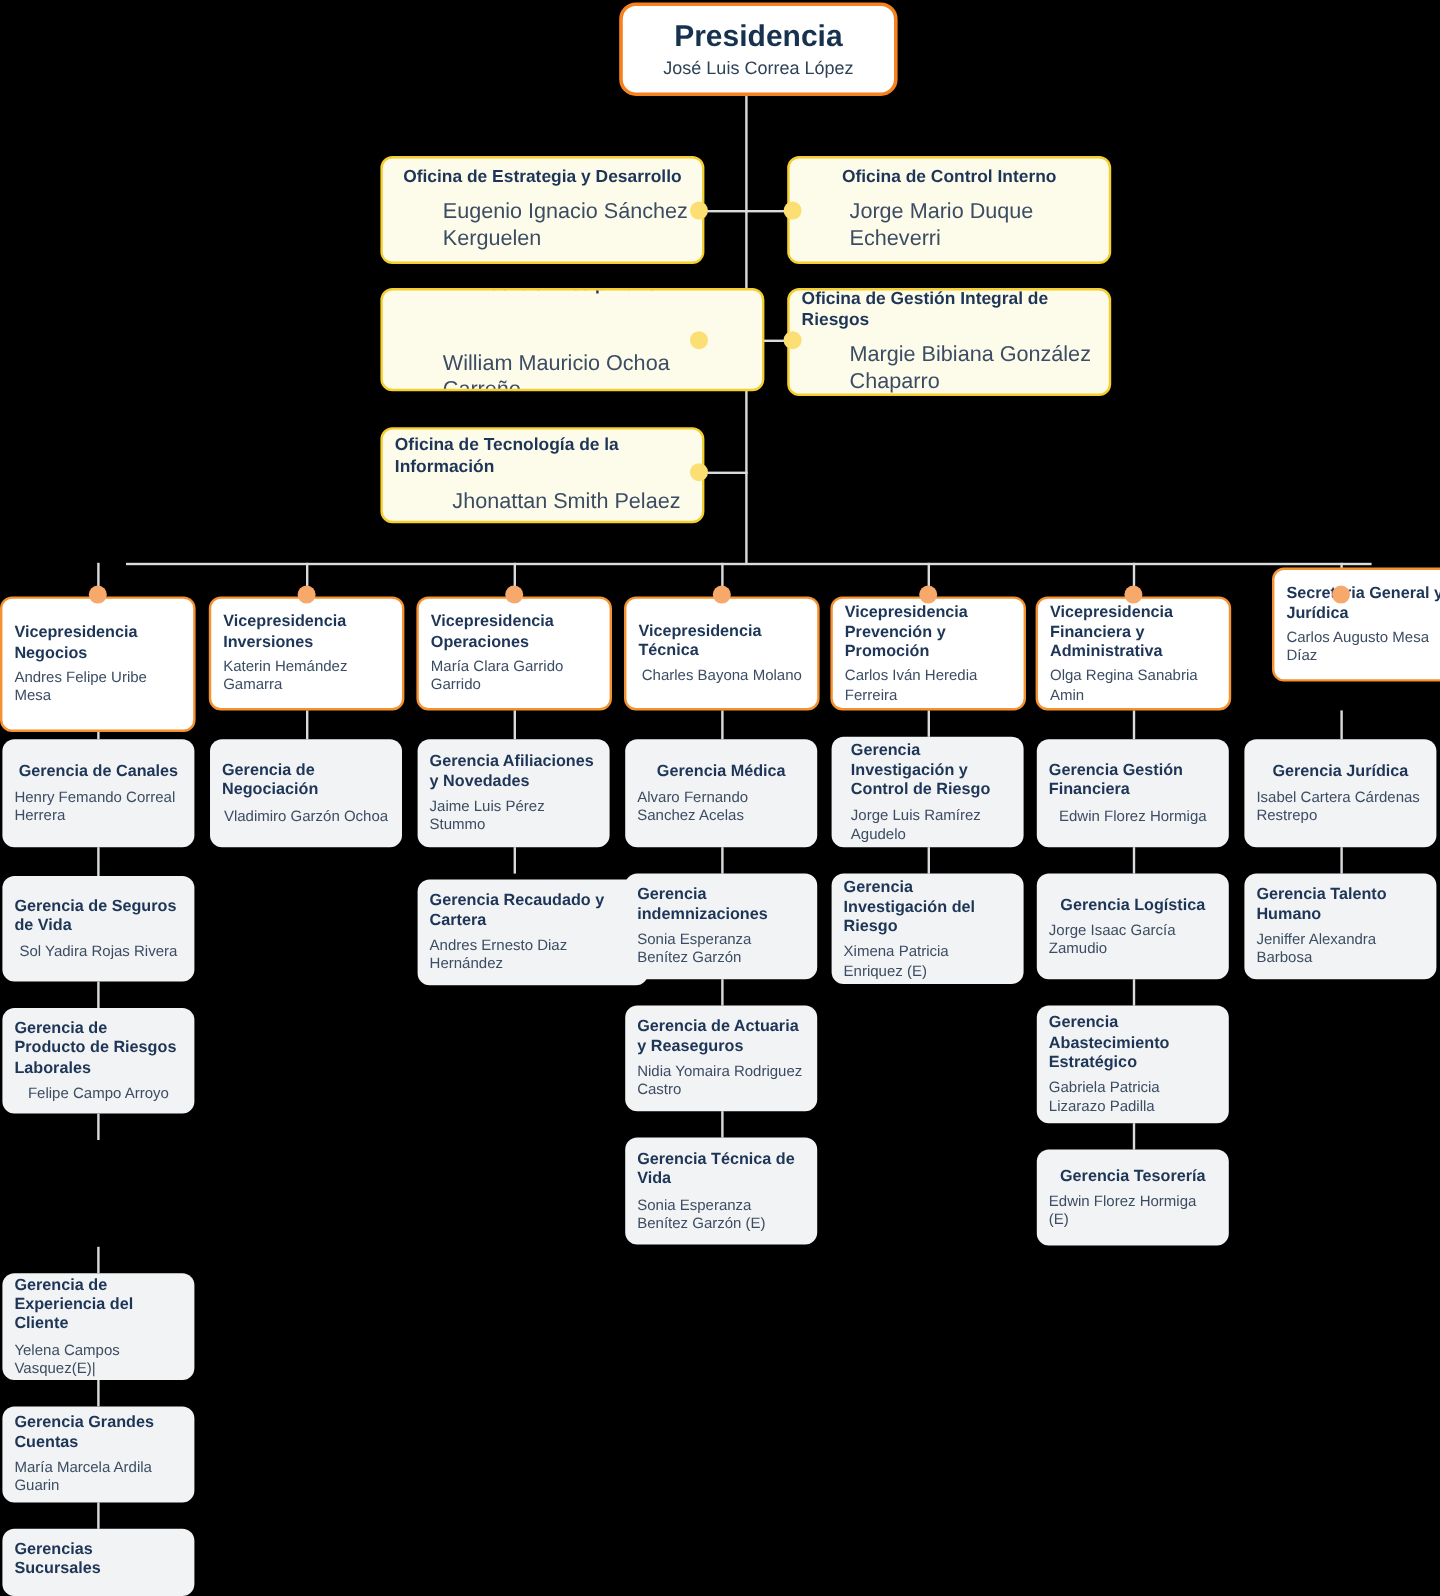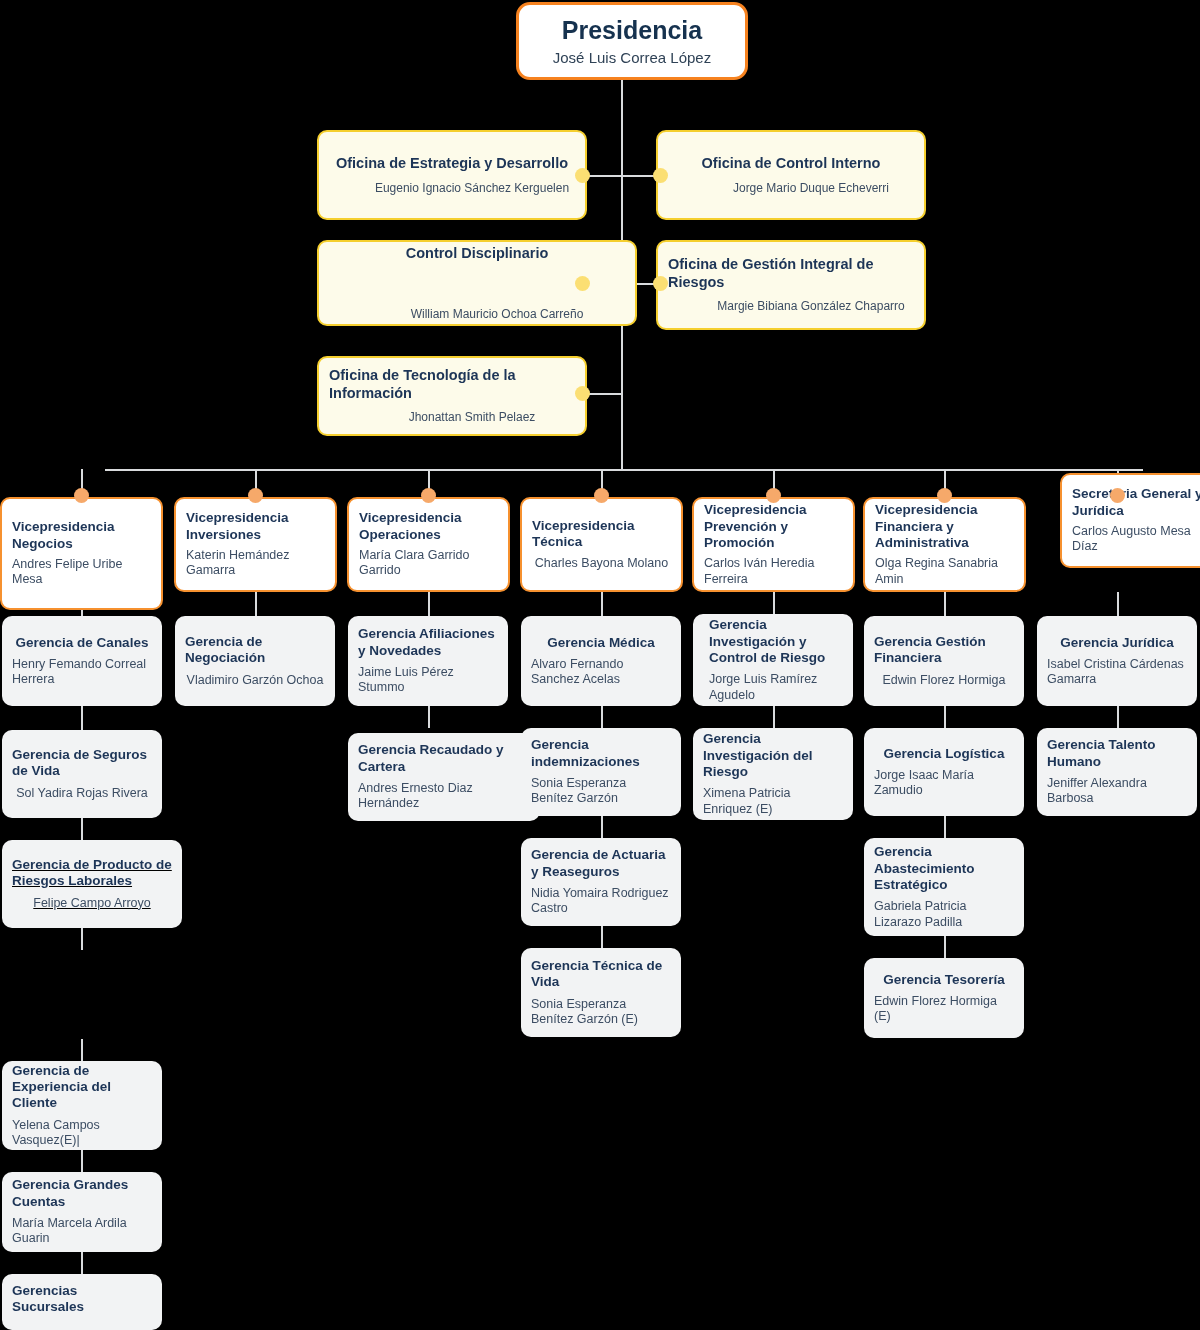--- a/index.html
+++ b/index.html
@@ -50,21 +50,21 @@
   }
   .n-pres .t{font-size:25px;color:#16324f;margin-bottom:4px;}
   .n-pres .n{font-size:15px;color:#2f4256;}
 
   
   .n-staff{
     background:#fdfbea;
     border:2px solid #f5cf2e;
   }
   .n-staff .t{font-size:14.5px;}
-  .n-staff .n{font-size:12px;margin-top:8px;margin-left:40px;}
+  .n-staff .n{font-size:18px;margin-top:8px;margin-left:40px;}
 
   
   .n-vp{
     background:#ffffff;
     border:2px solid #f6912f;
   }
   .n-vp .t{font-size:13.5px;}
   .n-vp .n{font-size:12.5px;margin-top:5px;}
 
   
@@ -204,21 +204,21 @@
   <div class="dot dot-o" style="left:1110px;top:488px;width:15px;height:15px;"></div>
 
   <div class="node n-ger" style="left:2px;top:616px;width:160px;height:90px;">
     <div class="t">Gerencia de Canales</div>
     <div class="n">Henry Femando Correal Herrera</div>
   </div>
   <div class="node n-ger" style="left:2px;top:730px;width:160px;height:88px;">
     <div class="t">Gerencia de Seguros de Vida</div>
     <div class="n">Sol Yadira Rojas Rivera</div>
   </div>
-  <div class="node n-ger" style="left:2px;top:840px;width:180px;height:88px;text-decoration:underline;">
+  <div class="node n-ger" style="left:2px;top:840px;width:160px;height:88px;">
     <div class="t">Gerencia de Producto de Riesgos Laborales</div>
     <div class="n">Felipe Campo Arroyo</div>
   </div>
   <div class="node n-ger" style="left:2px;top:1061px;width:160px;height:89px;">
     <div class="t">Gerencia de Experiencia del Cliente</div>
     <div class="n">Yelena Campos Vasquez(E)|</div>
   </div>
   <div class="node n-ger" style="left:2px;top:1172px;width:160px;height:80px;">
     <div class="t">Gerencia Grandes Cuentas</div>
     <div class="n">María Marcela Ardila Guarin</div>
@@ -267,33 +267,33 @@
     <div class="t">Gerencia Investigación del Riesgo</div>
     <div class="n">Ximena Patricia Enriquez (E)</div>
   </div>
 
   <div class="node n-ger" style="left:864px;top:616px;width:160px;height:90px;">
     <div class="t">Gerencia Gestión Financiera</div>
     <div class="n">Edwin Florez Hormiga</div>
   </div>
   <div class="node n-ger" style="left:864px;top:728px;width:160px;height:88px;">
     <div class="t">Gerencia Logística</div>
-    <div class="n">Jorge Isaac María Zamudio</div>
+    <div class="n">Jorge Isaac García Zamudio</div>
   </div>
   <div class="node n-ger" style="left:864px;top:838px;width:160px;height:98px;">
     <div class="t">Gerencia Abastecimiento Estratégico</div>
     <div class="n">Gabriela Patricia Lizarazo Padilla</div>
   </div>
   <div class="node n-ger" style="left:864px;top:958px;width:160px;height:80px;">
     <div class="t">Gerencia Tesorería</div>
     <div class="n">Edwin Florez Hormiga (E)</div>
   </div>
 
   <div class="node n-ger" style="left:1037px;top:616px;width:160px;height:90px;">
     <div class="t">Gerencia Jurídica</div>
-    <div class="n">Isabel Cristina Cárdenas Gamarra</div>
+    <div class="n">Isabel Cartera Cárdenas Restrepo</div>
   </div>
   <div class="node n-ger" style="left:1037px;top:728px;width:160px;height:88px;">
     <div class="t">Gerencia Talento Humano</div>
     <div class="n">Jeniffer Alexandra Barbosa</div>
   </div>
 
 </div>
 
 </body></html>

